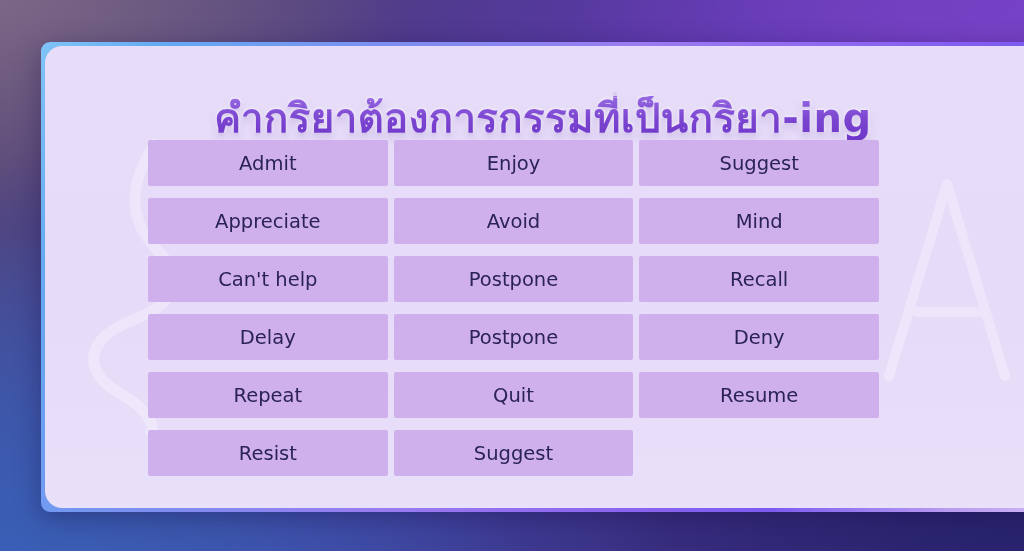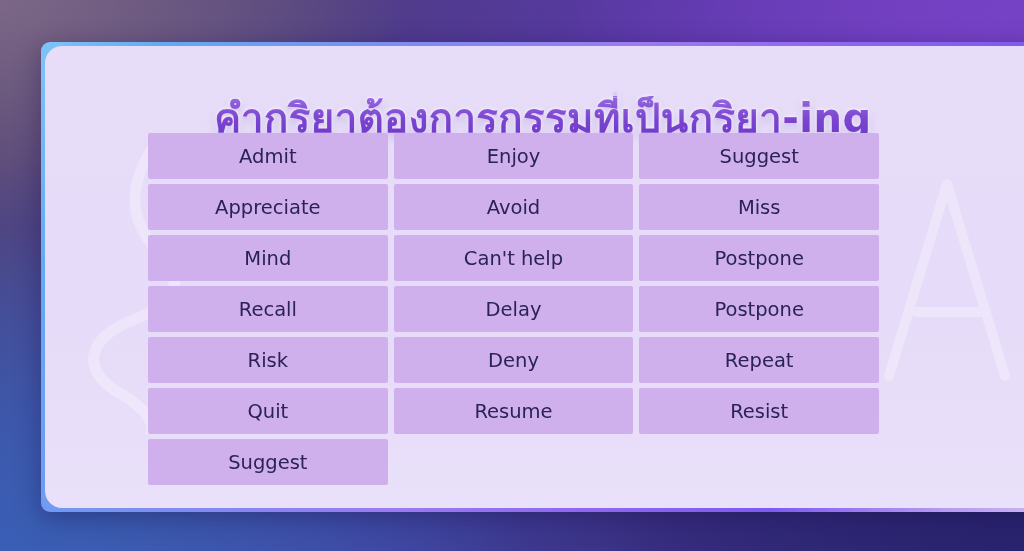--- a/index.html
+++ b/index.html
@@ -111,20 +111,21 @@
   .cell {
     height: 46px;
     display: flex;
     align-items: center;
     justify-content: center;
     background: #cfb0ec;
     color: #2b2356;
     font-size: 19.5px;
     font-weight: 400;
     border-radius: 2px;
+    margin-top: 7px;
   }
 </style>
 </head>
 <body>
 
 <div id="stage">
 
   <div class="backdrop"></div>
   <div class="backdrop-tint"></div>
 
@@ -141,28 +142,26 @@
       </svg>
 
       <div class="title">คำกริยาต้องการกรรมที่เป็นกริยา-ing</div>
 
       <div class="grid" id="verb-grid">
           <div class="cell">Admit</div>
           <div class="cell">Enjoy</div>
           <div class="cell">Suggest</div>
           <div class="cell">Appreciate</div>
           <div class="cell">Avoid</div>
-          <div class="cell">Miss</div>
           <div class="cell">Mind</div>
           <div class="cell">Can't help</div>
           <div class="cell">Postpone</div>
           <div class="cell">Recall</div>
           <div class="cell">Delay</div>
           <div class="cell">Postpone</div>
-          <div class="cell">Risk</div>
           <div class="cell">Deny</div>
           <div class="cell">Repeat</div>
           <div class="cell">Quit</div>
           <div class="cell">Resume</div>
           <div class="cell">Resist</div>
           <div class="cell">Suggest</div>
         </div>
 
     </div>
   </div>

